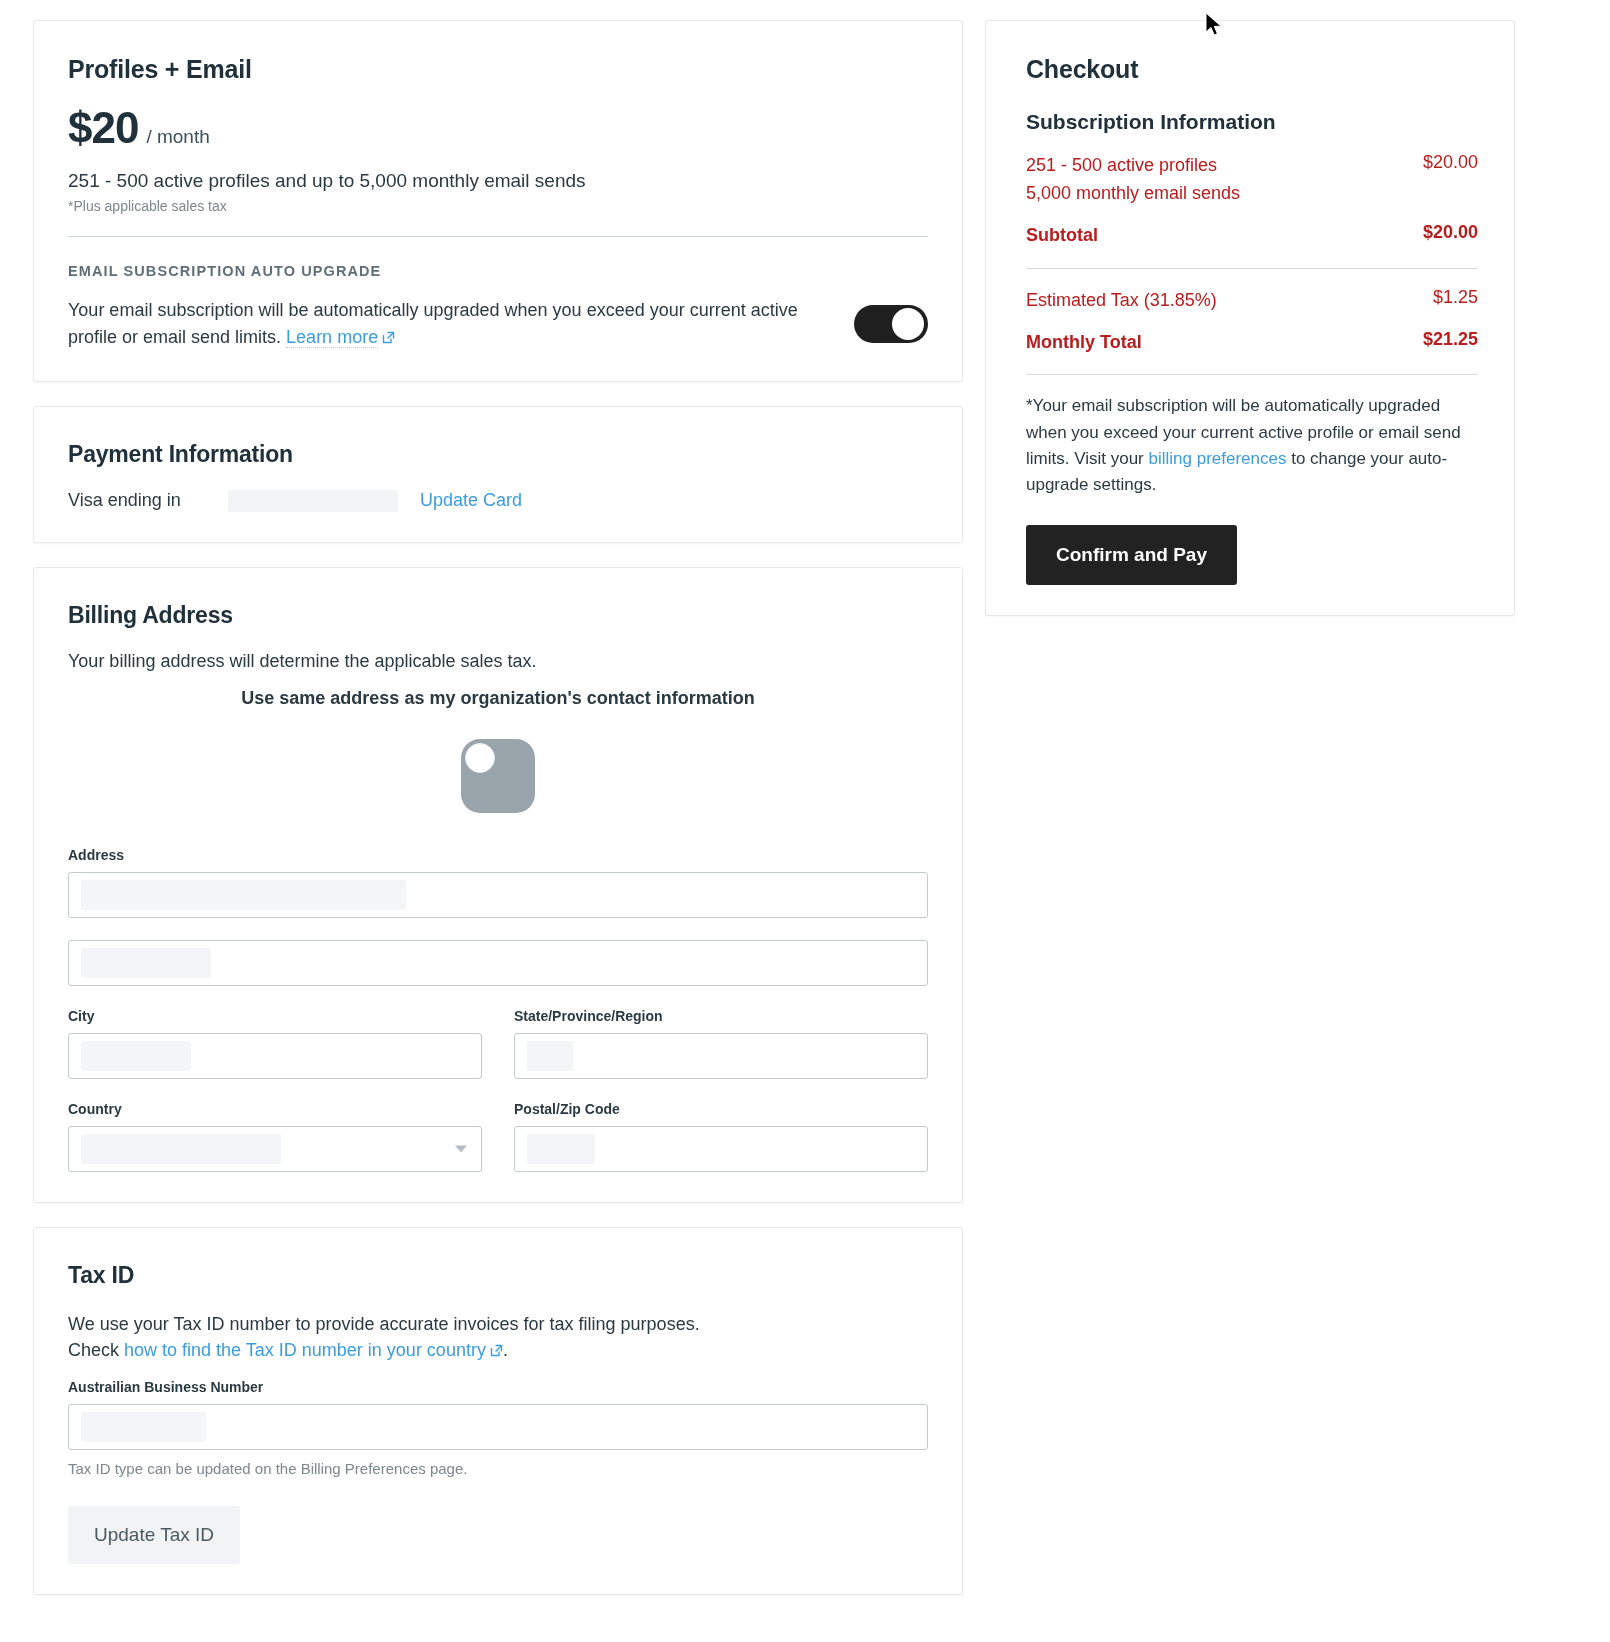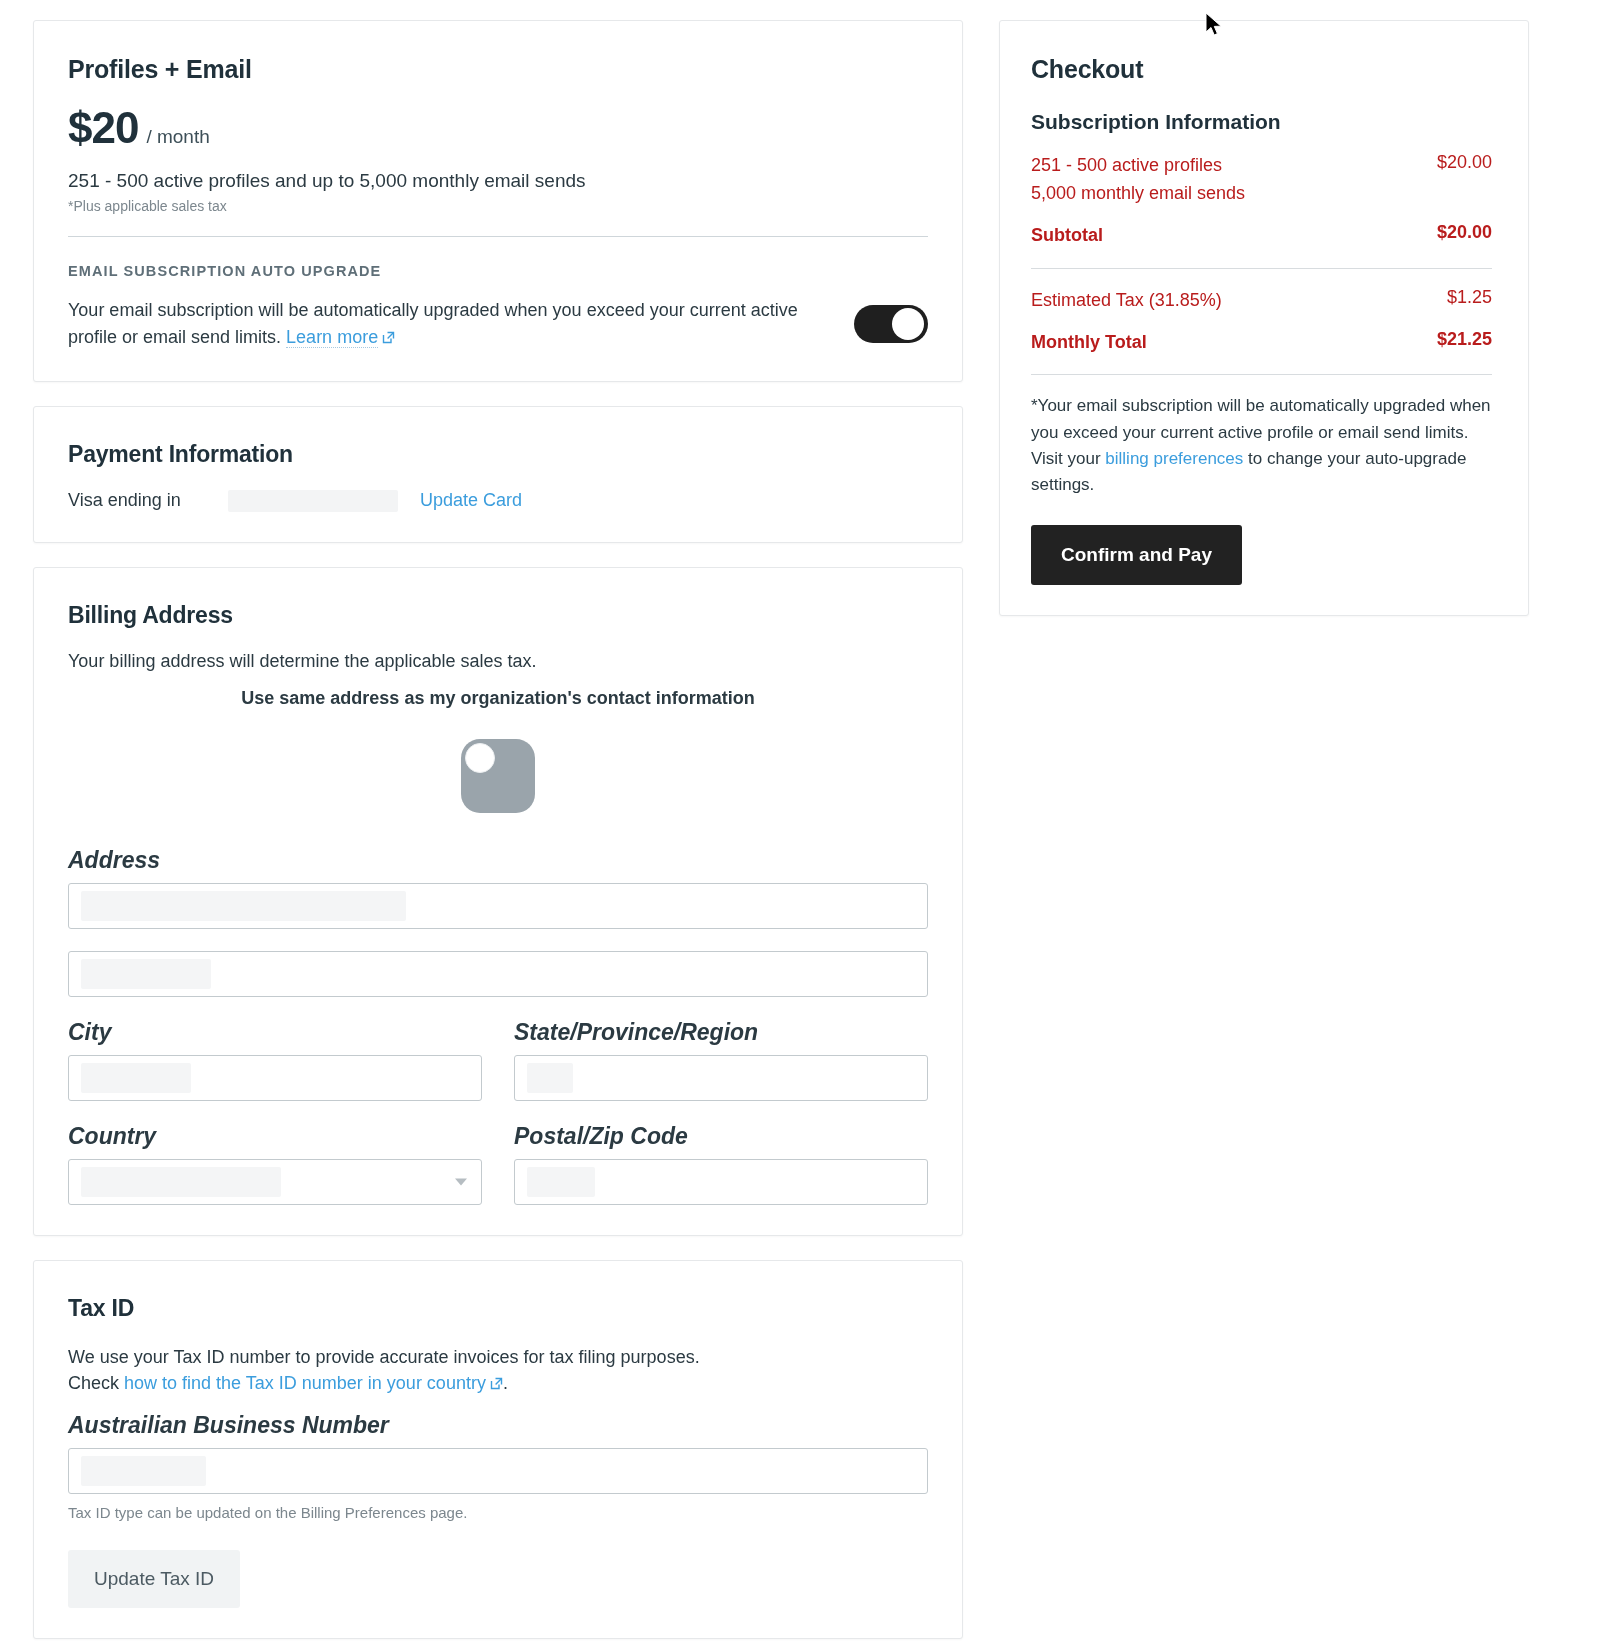--- a/index.html
+++ b/index.html
@@ -12,21 +12,21 @@
     color: #2b3a42;
     -webkit-font-smoothing: antialiased;
   }
 
   .page {
     position: relative;
     width: 1314px;
     height: 1642px;
     display: flex;
     align-items: flex-start;
-    gap: 36px;
+    gap: 22px;
     padding: 20px 0 0 33px;
     background: #ffffff;
   }
 
   .col-left  { width: 930px; flex: 0 0 930px; }
   .col-right { width: 530px; flex: 0 0 530px; padding-top: 0; }
 
   
   .card {
     background: #ffffff;
@@ -180,26 +180,25 @@
     margin-bottom: 34px;
     flex-direction: column;
   }
   .same-address-label {
     font-size: 18px;
     font-weight: bold;
     color: #2b3a42;
   }
 
   .field-label {
-    font-size: 23px;
+    font-size: 14px;
     font-weight: bold;
     color: #2b3a42;
     margin-bottom: 9px;
     display: block;
-    font-style: italic;
   }
   .input {
     width: 100%;
     height: 46px;
     border: 1px solid #c3cace;
     border-radius: 3px;
     background: #ffffff;
     position: relative;
     display: flex;
     align-items: center;
@@ -254,21 +253,21 @@
     font-family: inherit;
     cursor: default;
   }
 
   
   .checkout-card {
     background: #ffffff;
     border: 1px solid #e6e8ea;
     border-radius: 3px;
     box-shadow: 0 1px 2px rgba(0,0,0,0.035);
-    padding: 34px 36px 30px 31px;
+    padding: 34px 36px 30px 40px;
   }
   .checkout-title {
     font-size: 25px;
     font-weight: bold;
     color: #20313b;
     margin-bottom: 26px;
     letter-spacing: -0.2px;
   }
   .checkout-sub {
     font-size: 21px;

